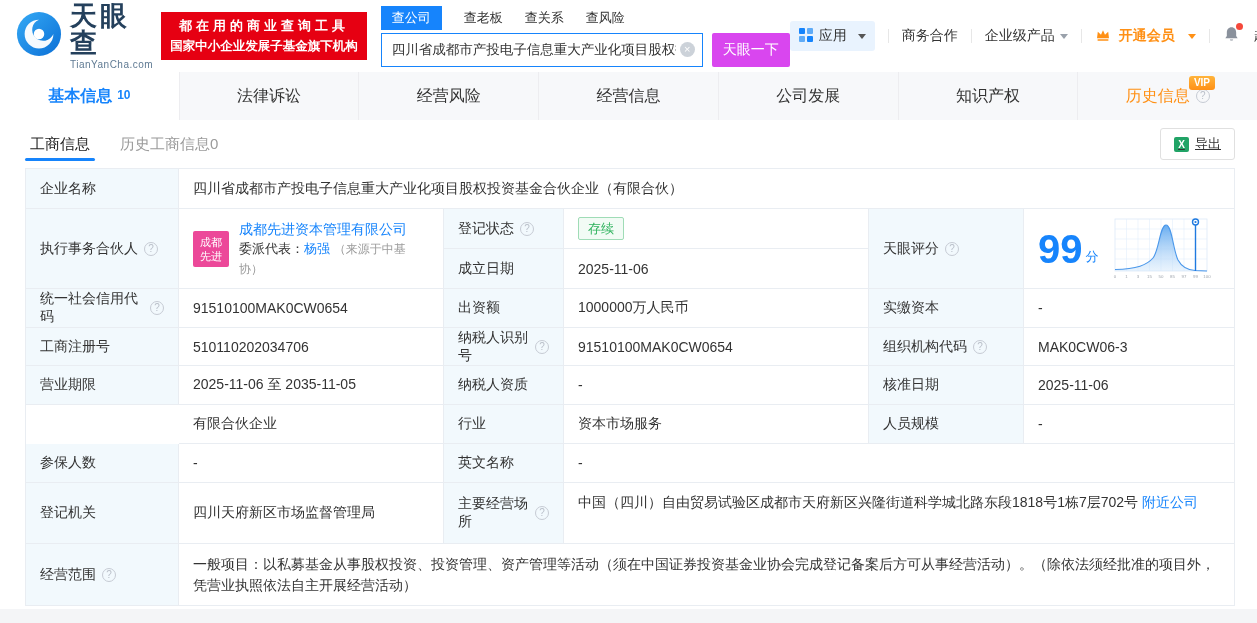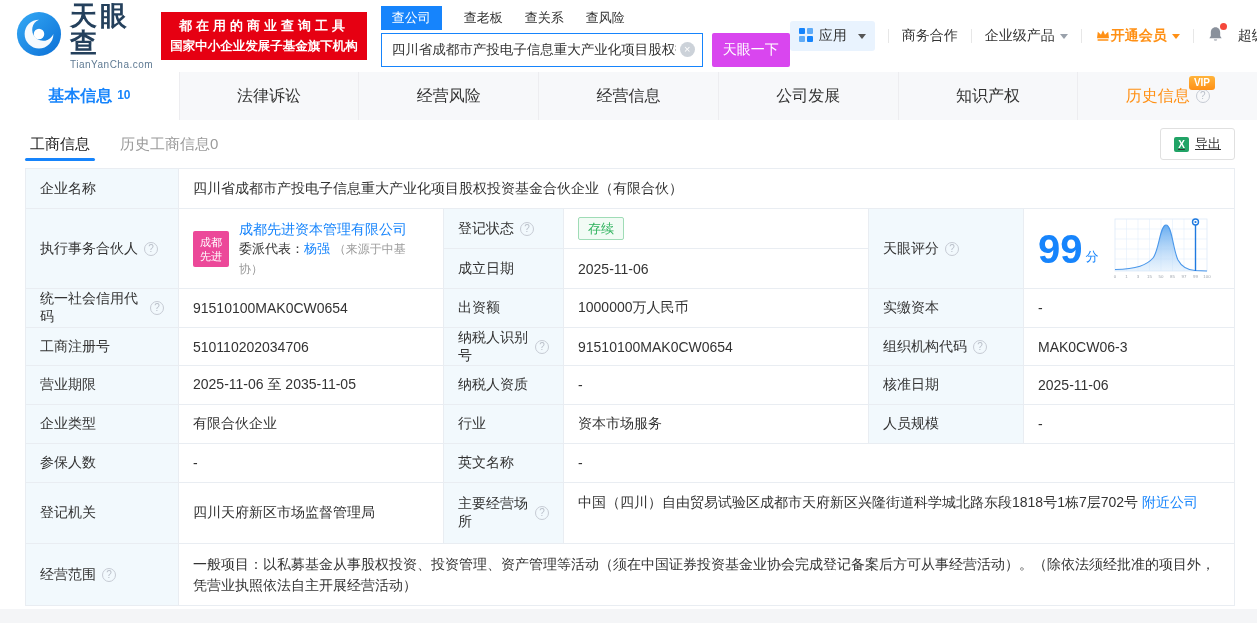--- a/index.html
+++ b/index.html
@@ -30,21 +30,21 @@
 .clear-icon::after { content:"×"; }
 .search-btn { width:78px; height:34px; background:#d946ef; color:#fff; font-size:14px; border:none; margin-left:9px; border-radius:2px; cursor:pointer; font-family:inherit; }
 
 .nav { margin-left:auto; display:flex; align-items:center; }
 .nav-sep { width:1px; height:14px; background:#e7e7e7; margin:0 13px; }
 .nav-item { font-size:14px; color:#333; display:flex; align-items:center; cursor:pointer; white-space:nowrap; }
 .app-chip { background:#e9f3fe; border-radius:3px; padding:6px 9px; display:flex; align-items:center; gap:6px; }
 .caret { width:0; height:0; border-left:4px solid transparent; border-right:4px solid transparent; border-top:5px solid #9aa1ab; margin-left:5px; }
 .caret.dark { border-top-color:#555; }
 .caret.orange { border-top-color:#ff9015; }
-.member { color:#ff9015; font-weight:bold; display:flex; align-items:center; gap:0; }
+.member { color:#ff9015; font-weight:bold; display:flex; align-items:center; gap:8px; }
 .bell-wrap { position:relative; margin-right:14px; cursor:pointer; }
 .red-dot { position:absolute; top:-3px; right:-3px; width:7px; height:7px; border-radius:50%; background:#f5483b; }
 
 
 .tabbar { height:48px; display:flex; background:#f7f8fa; }
 .tab { flex:1; display:flex; align-items:center; justify-content:center; font-size:16px; color:#333; border-right:1px solid #ededf0; position:relative; cursor:pointer; }
 .tab:last-child { border-right:none; }
 .tab.active { background:#fff; color:#1684fc; font-weight:bold; }
 .tab-count { font-size:12px; margin-left:5px; margin-top:-2px; }
 .tab.history { color:#ff9015; }
@@ -307,21 +307,20 @@
   </div>
   <div class="cell" style="grid-area:5/6/6/7">MAK0CW06-3</div>
 
   <div class="cell label" style="grid-area:6/1/7/2">营业期限</div>
   <div class="cell" style="grid-area:6/2/7/3">2025-11-06 至 2035-11-05</div>
   <div class="cell label" style="grid-area:6/3/7/4">纳税人资质</div>
   <div class="cell" style="grid-area:6/4/7/5">-</div>
   <div class="cell label" style="grid-area:6/5/7/6">核准日期</div>
   <div class="cell" style="grid-area:6/6/7/7">2025-11-06</div>
 
-  <div class="cell label" style="grid-area:7/1/8/2">企业类型</div>
   <div class="cell" style="grid-area:7/2/8/3">有限合伙企业</div>
   <div class="cell label" style="grid-area:7/3/8/4">行业</div>
   <div class="cell" style="grid-area:7/4/8/5">资本市场服务</div>
   <div class="cell label" style="grid-area:7/5/8/6">人员规模</div>
   <div class="cell" style="grid-area:7/6/8/7">-</div>
 
   <div class="cell label" style="grid-area:8/1/9/2">参保人数</div>
   <div class="cell" style="grid-area:8/2/9/3">-</div>
   <div class="cell label" style="grid-area:8/3/9/4">英文名称</div>
   <div class="cell" style="grid-area:8/4/9/7">-</div>

